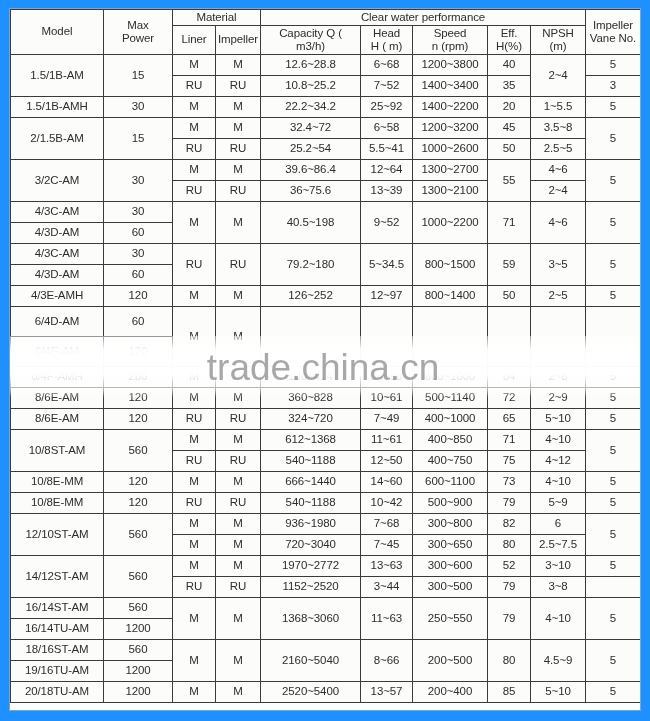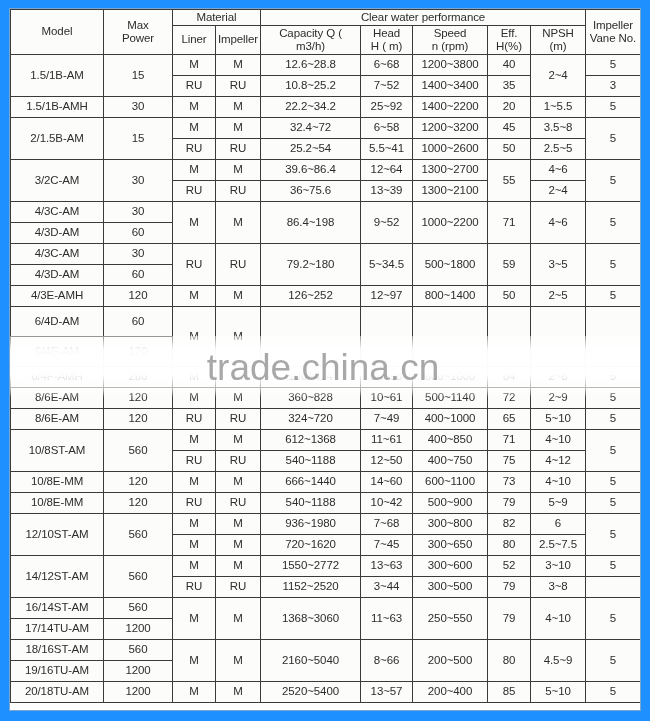--- a/index.html
+++ b/index.html
@@ -222,40 +222,40 @@
           <td>13~39</td>
           <td>1300~2100</td>
           <td>2~4</td>
         </tr>
 
         <tr class="rowh">
           <td>4/3C-AM</td>
           <td>30</td>
           <td rowspan="2">M</td>
           <td rowspan="2">M</td>
-          <td rowspan="2">86.4~198</td>
+          <td rowspan="2">40.5~198</td>
           <td rowspan="2">9~52</td>
           <td rowspan="2">1000~2200</td>
           <td rowspan="2">71</td>
           <td rowspan="2">4~6</td>
           <td rowspan="2">5</td>
         </tr>
         <tr class="rowh">
           <td>4/3D-AM</td>
           <td>60</td>
         </tr>
 
         <tr class="rowh">
           <td>4/3C-AM</td>
           <td>30</td>
           <td rowspan="2">RU</td>
           <td rowspan="2">RU</td>
           <td rowspan="2">79.2~180</td>
           <td rowspan="2">5~34.5</td>
-          <td rowspan="2">500~1800</td>
+          <td rowspan="2">800~1500</td>
           <td rowspan="2">59</td>
           <td rowspan="2">3~5</td>
           <td rowspan="2">5</td>
         </tr>
         <tr class="rowh">
           <td>4/3D-AM</td>
           <td>60</td>
         </tr>
 
         <tr class="rowh">
@@ -383,33 +383,33 @@
           <td>936~1980</td>
           <td>7~68</td>
           <td>300~800</td>
           <td>82</td>
           <td>6</td>
           <td rowspan="2">5</td>
         </tr>
         <tr class="rowh">
           <td>M</td>
           <td>M</td>
-          <td>720~1620</td>
+          <td>720~3040</td>
           <td>7~45</td>
           <td>300~650</td>
           <td>80</td>
           <td>2.5~7.5</td>
         </tr>
 
         <tr class="rowh">
           <td rowspan="2">14/12ST-AM</td>
           <td rowspan="2">560</td>
           <td>M</td>
           <td>M</td>
-          <td>1550~2772</td>
+          <td>1970~2772</td>
           <td>13~63</td>
           <td>300~600</td>
           <td>52</td>
           <td>3~10</td>
           <td>5</td>
         </tr>
         <tr class="rowh">
           <td>RU</td>
           <td>RU</td>
           <td>1152~2520</td>
@@ -426,21 +426,21 @@
           <td rowspan="2">M</td>
           <td rowspan="2">M</td>
           <td rowspan="2">1368~3060</td>
           <td rowspan="2">11~63</td>
           <td rowspan="2">250~550</td>
           <td rowspan="2">79</td>
           <td rowspan="2">4~10</td>
           <td rowspan="2">5</td>
         </tr>
         <tr class="rowh">
-          <td>17/14TU-AM</td>
+          <td>16/14TU-AM</td>
           <td>1200</td>
         </tr>
 
         <tr class="rowh">
           <td>18/16ST-AM</td>
           <td>560</td>
           <td rowspan="2">M</td>
           <td rowspan="2">M</td>
           <td rowspan="2">2160~5040</td>
           <td rowspan="2">8~66</td>

